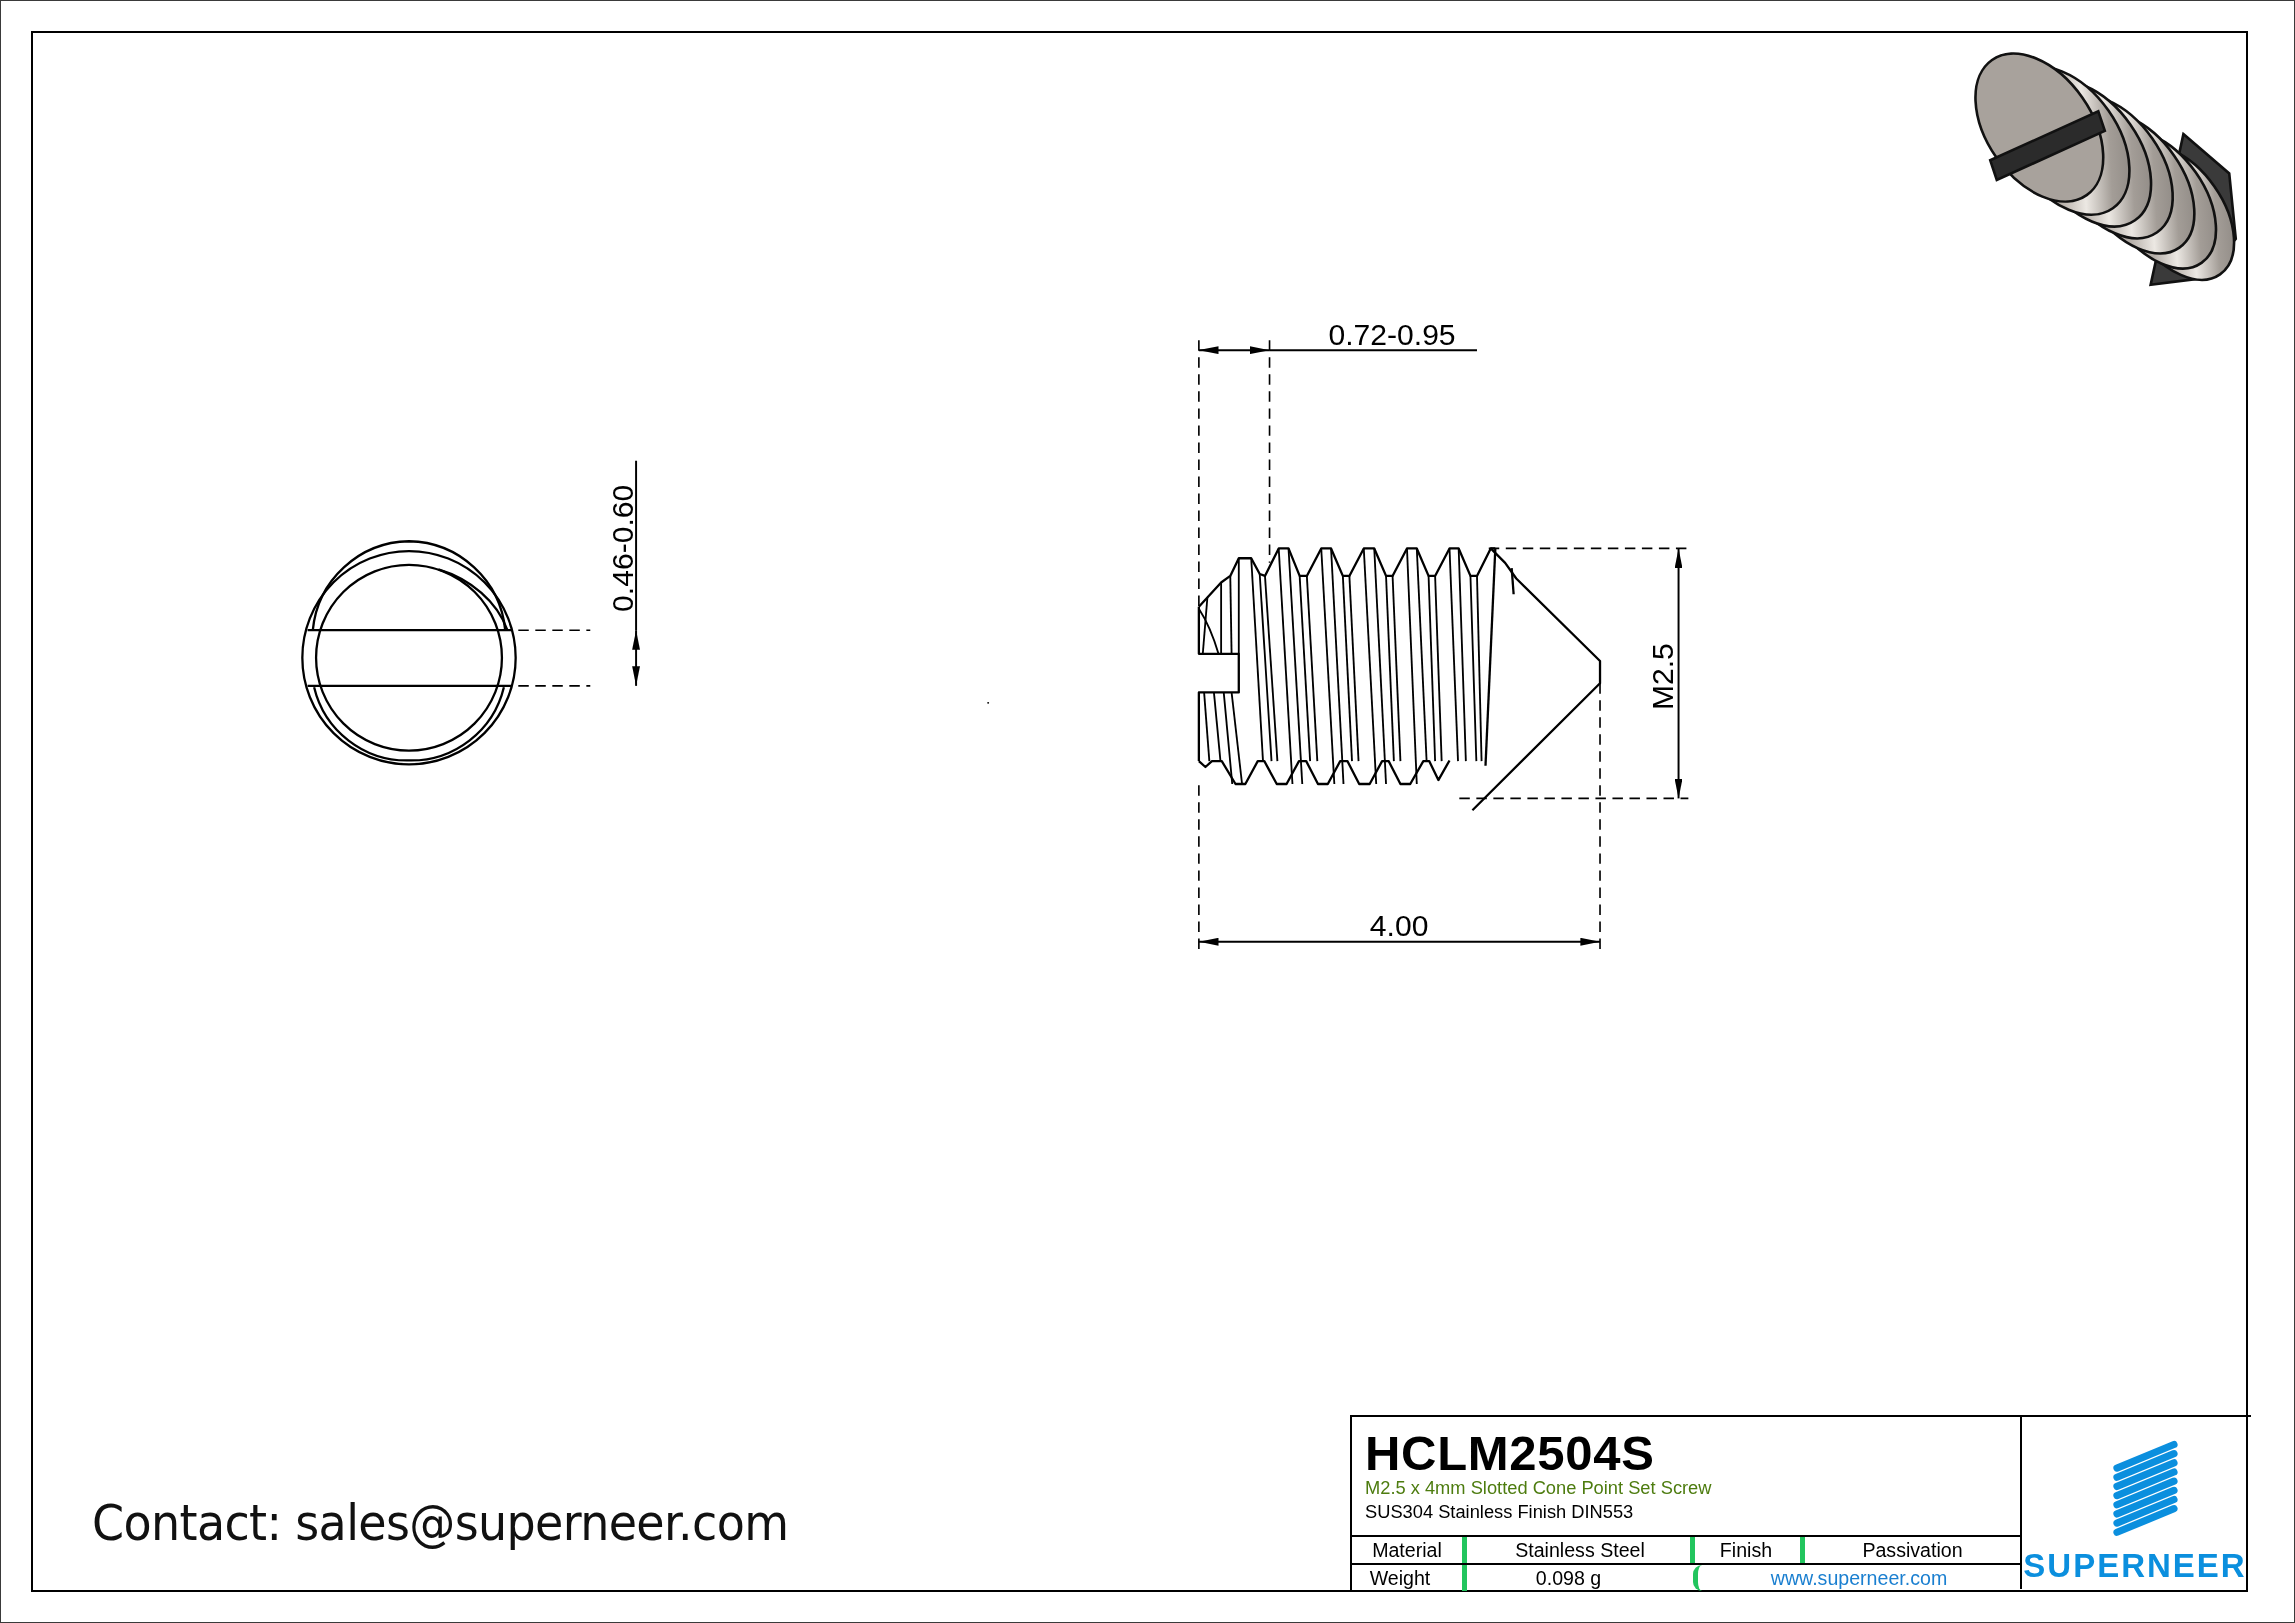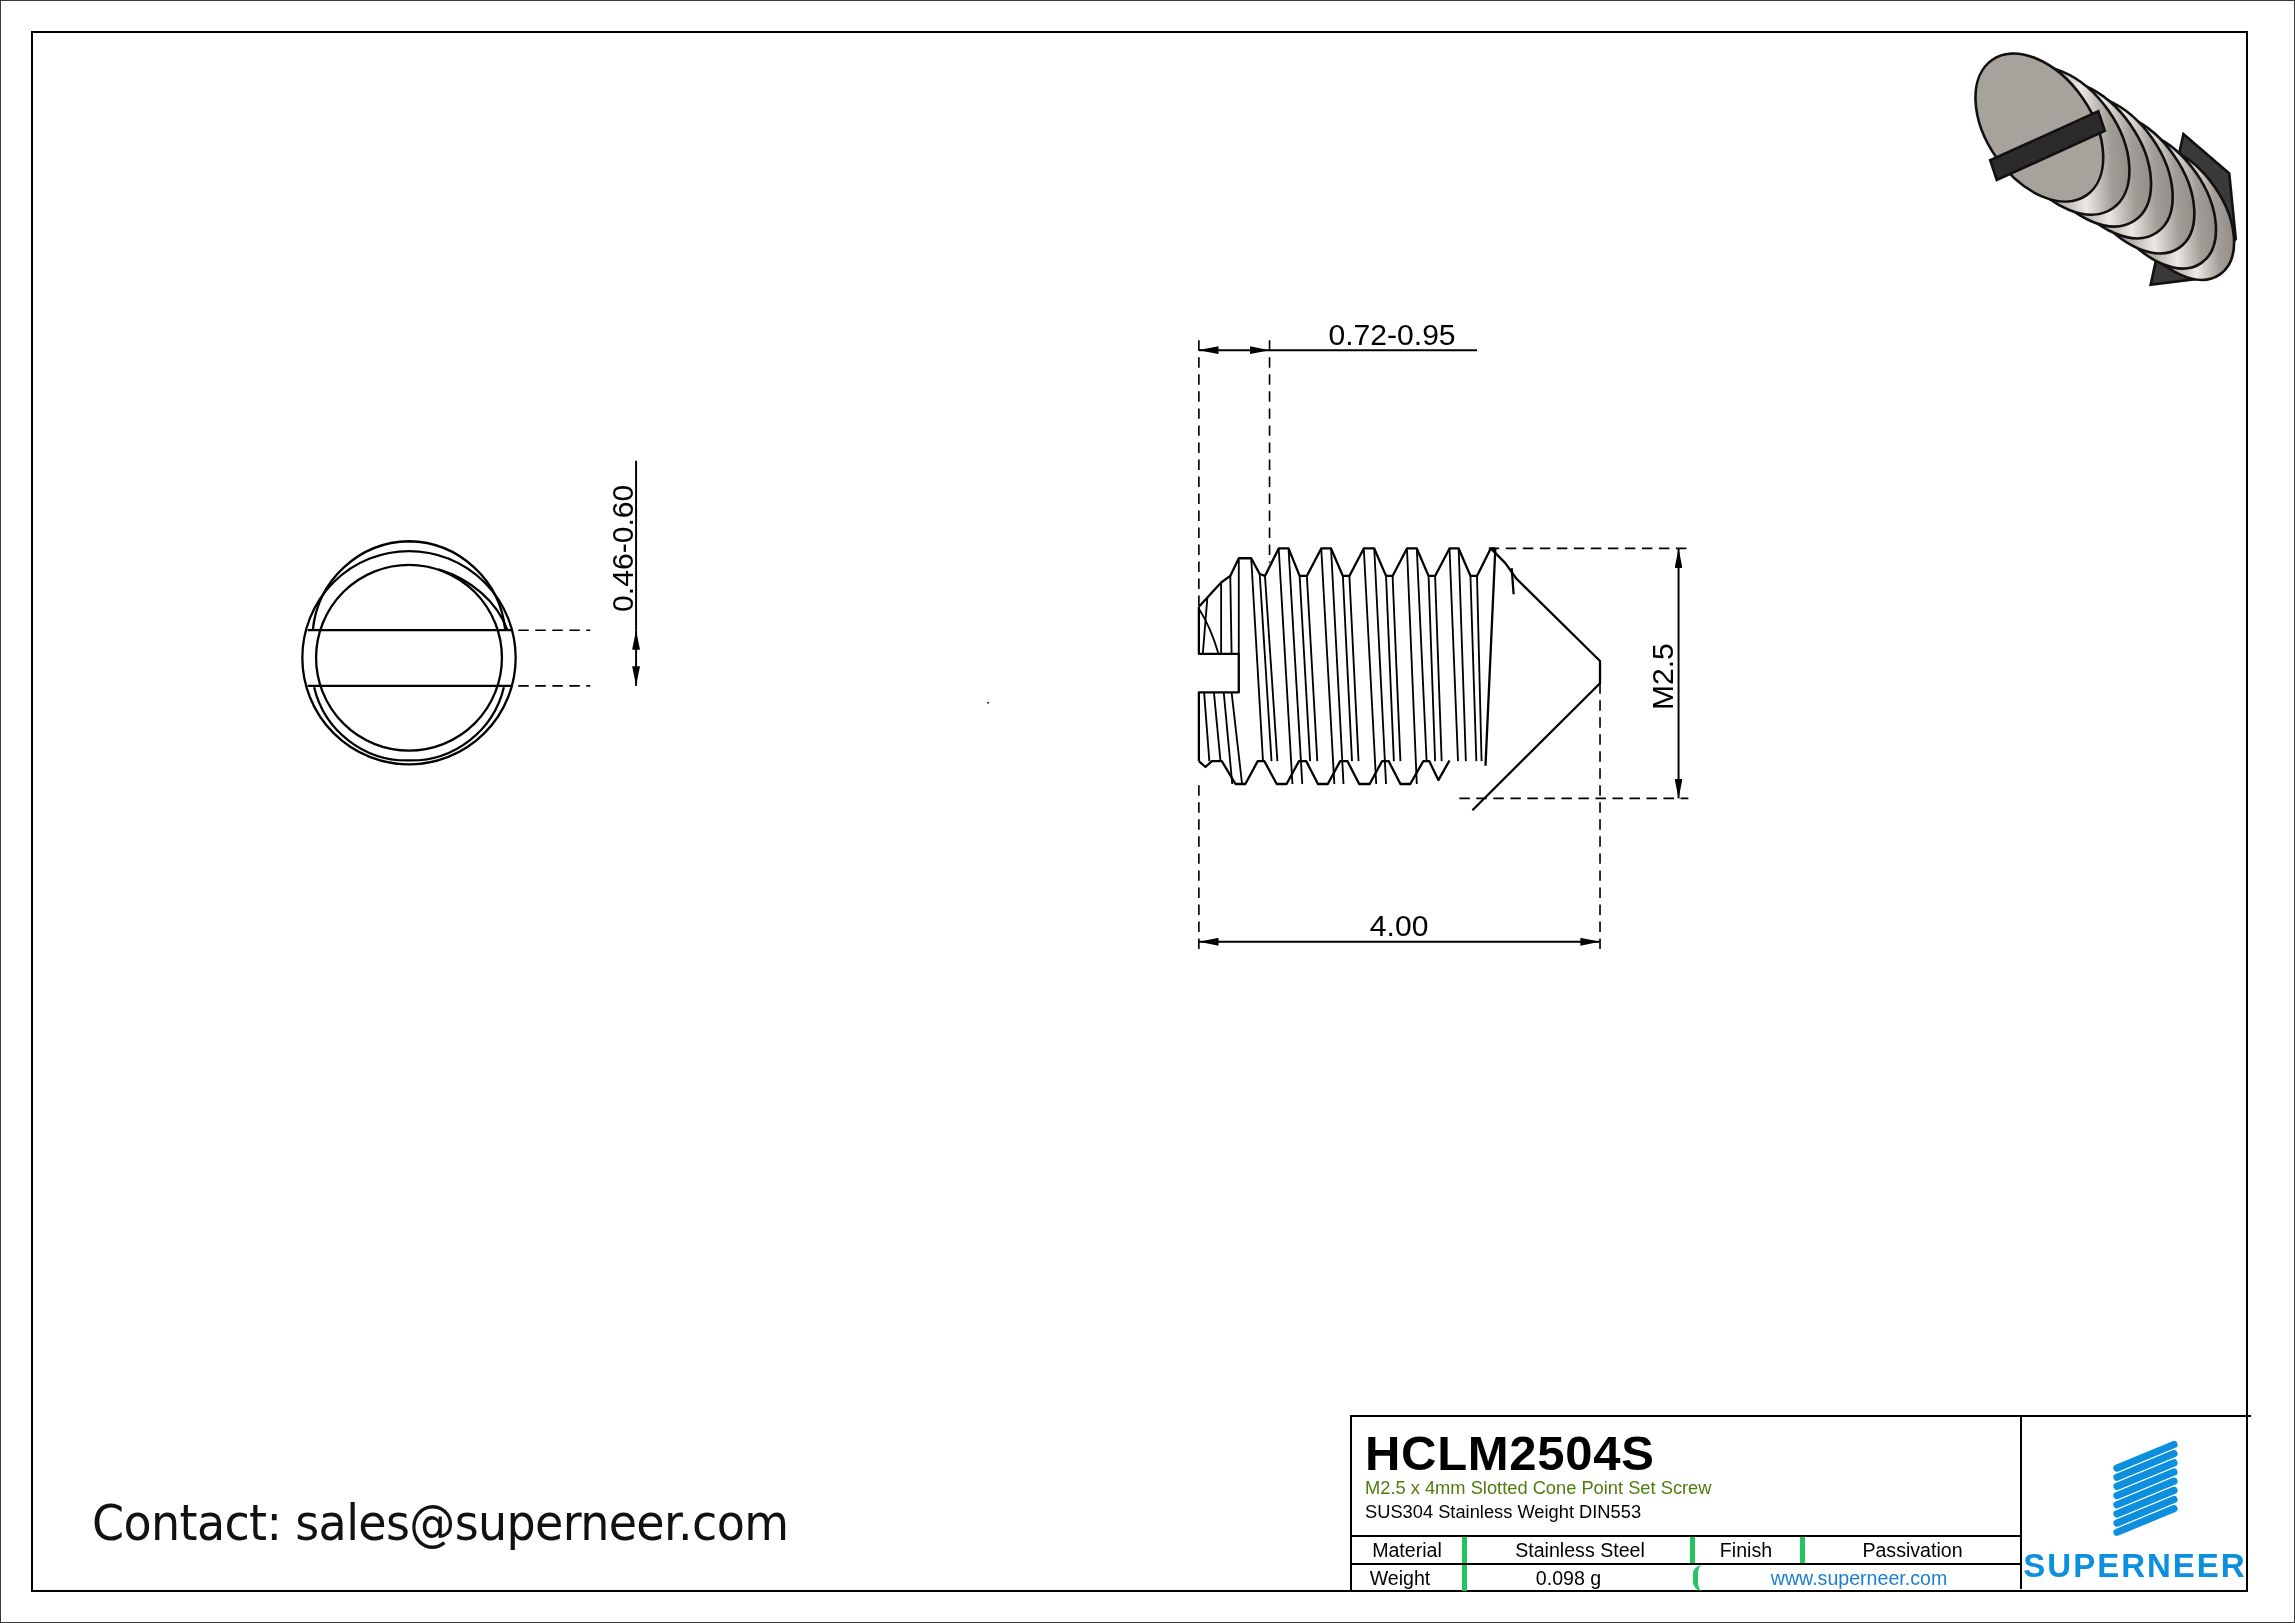--- a/index.html
+++ b/index.html
@@ -150,21 +150,21 @@
     <path d="M75,170 L240,95 L250,125 L85,200 Z" fill="#2b2b2b"></path>
   </g>
 </svg>
 
 <div class="contact">Contact: sales@superneer.com</div>
 
 <div class="title-block">
   <div class="tb-left">
     <div class="tb-code">HCLM2504S</div>
     <div class="tb-desc1">M2.5 x 4mm Slotted Cone Point Set Screw</div>
-    <div class="tb-desc2">SUS304 Stainless Weight DIN553</div>
+    <div class="tb-desc2">SUS304 Stainless Finish DIN553</div>
     <div class="tb-grid">
       <div class="tb-row r1">
         <div class="cell" style="left:0;width:110px;">Material</div>
         <div class="cell bl" style="left:110px;width:231px;">Stainless Steel</div>
         <div class="cell bl" style="left:338px;width:107px;">Finish</div>
         <div class="cell bl" style="left:448px;width:220px;">Passivation</div>
       </div>
       <div class="tb-row r2">
         <div class="cell" style="left:0;width:96px;">Weight</div>
         <div class="cell bl" style="left:110px;width:208px;">0.098 g</div>

